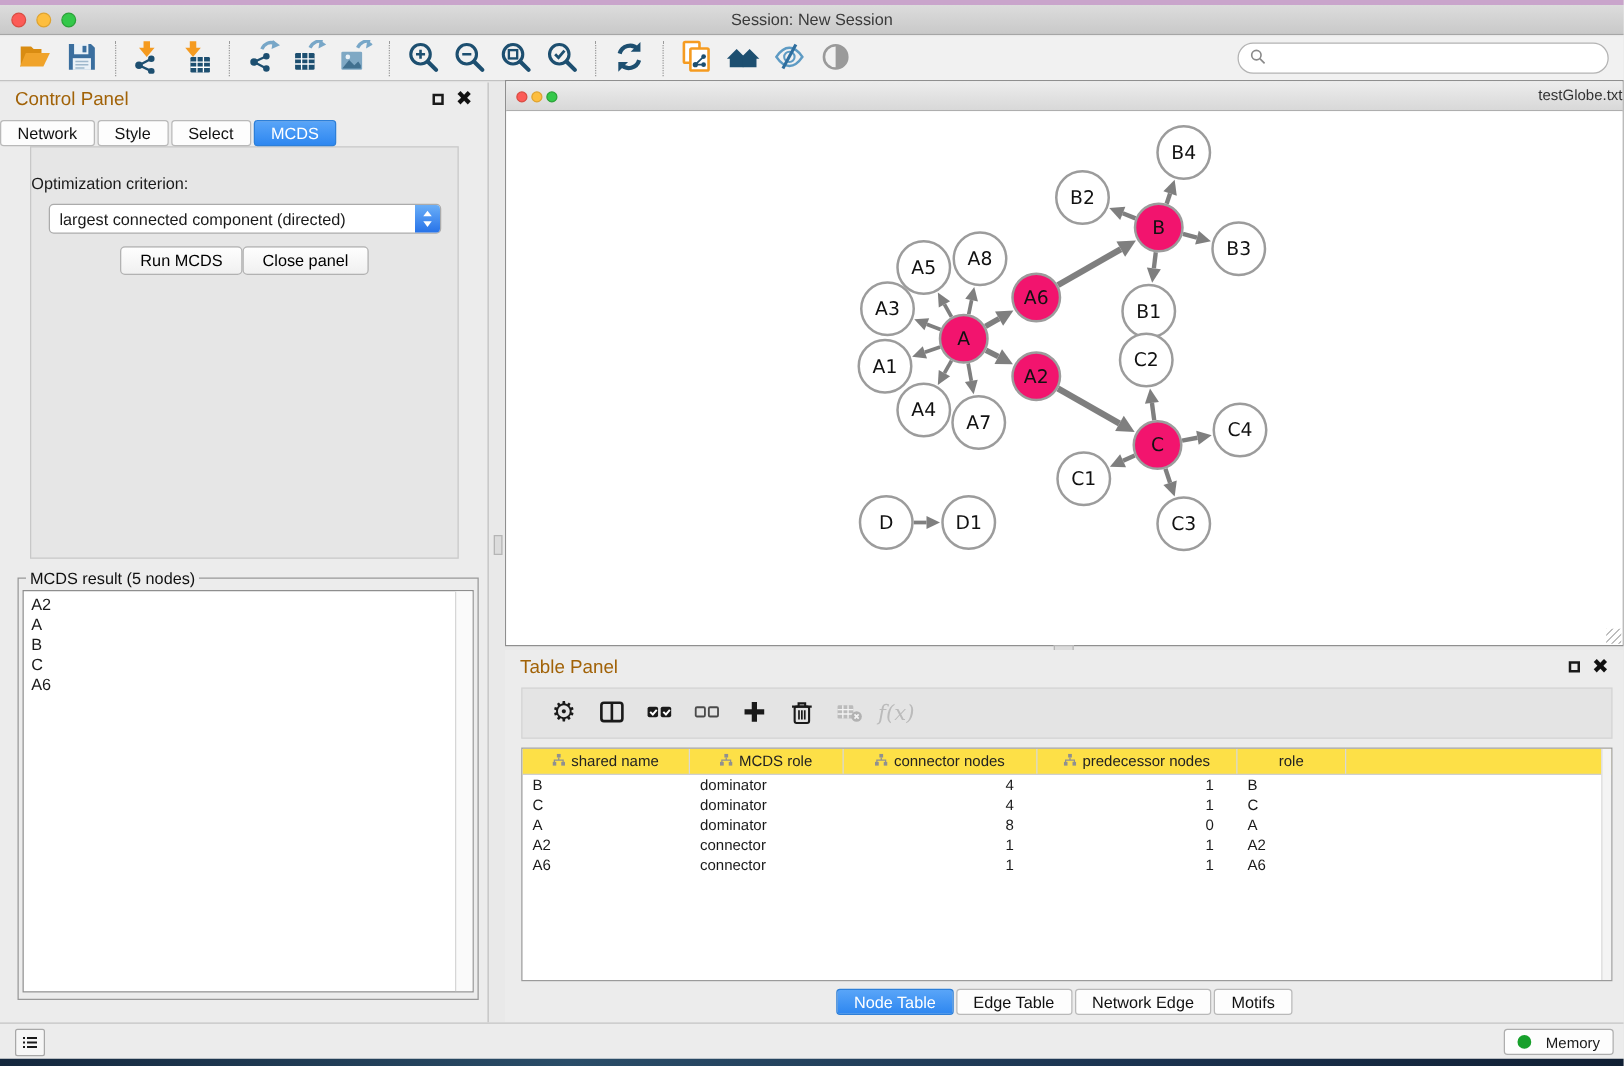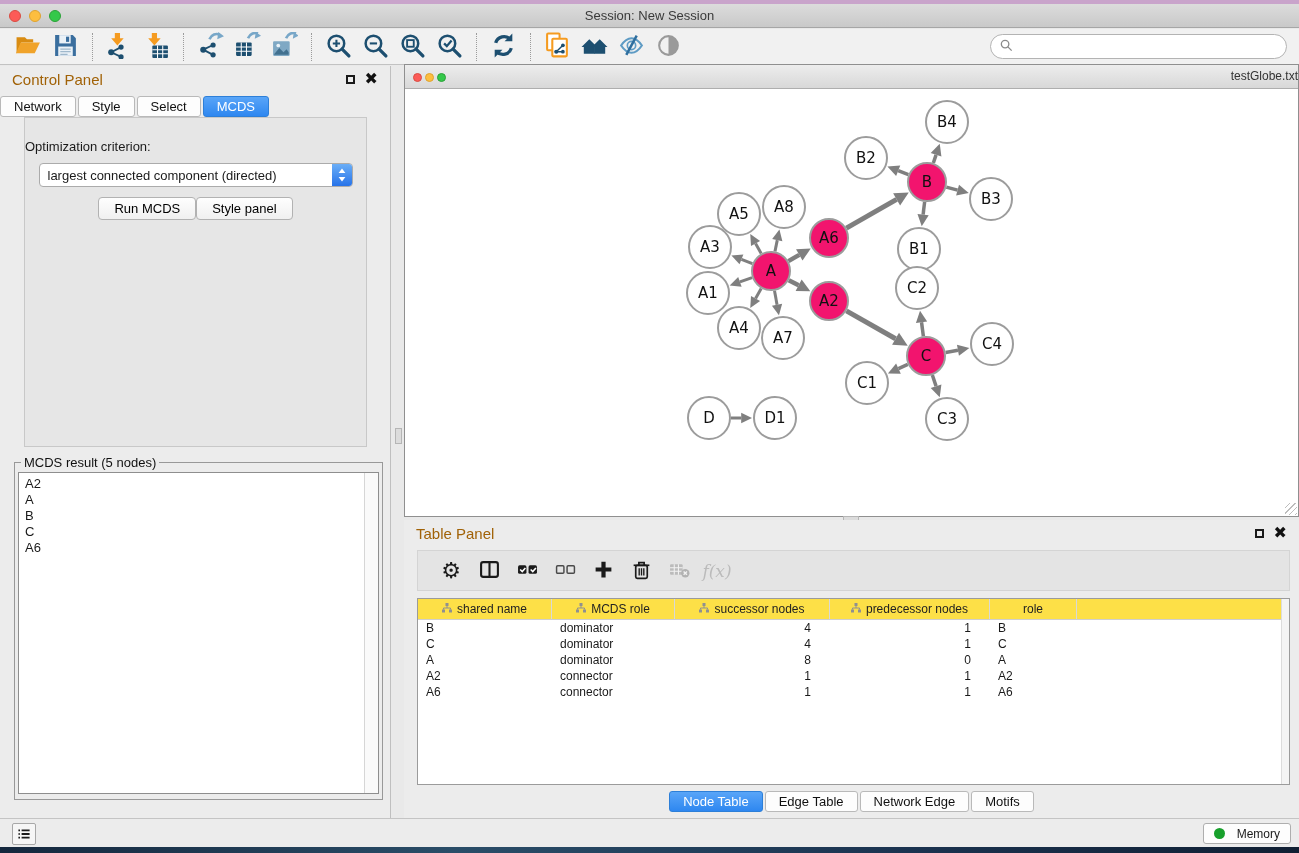--- a/index.html
+++ b/index.html
@@ -250,21 +250,21 @@
       <span id="criterion-value">largest connected component (directed)</span>
       <span id="criterion-stepper">
           <svg width="10" height="16" viewBox="0 0 10 16">
             <path d="M5 1.5l3.4 4.5H1.6z" fill="#fff"></path>
             <path d="M5 14.5l3.4-4.5H1.6z" fill="#fff"></path>
           </svg>
         </span>
     </div>
     <div id="mcds-buttons">
       <button class="push-btn">Run MCDS</button>
-      <button class="push-btn">Style panel</button>
+      <button class="push-btn">Close panel</button>
     </div>
   </div>
   <fieldset id="result-fieldset">
     <legend>MCDS result (5 nodes)</legend>
     <div id="result-list">
       <div id="result-items">
           <div class="result-item">A2</div>
           <div class="result-item">A</div>
           <div class="result-item">B</div>
           <div class="result-item">C</div>
@@ -451,21 +451,21 @@
             </svg></span>
           <span>MCDS role</span>
         </div>
         <div class="th" style="width:155px">
           <span><svg width="10" height="10" viewBox="0 0 10 10">
               <rect x="3.5" y="0" width="3" height="3" fill="#909090"></rect>
               <rect x="0" y="6.5" width="3" height="3" fill="#909090"></rect>
               <rect x="7" y="6.5" width="3" height="3" fill="#909090"></rect>
               <path d="M5 3v2M1.5 6.5V5h7v1.5" stroke="#909090" fill="none"></path>
             </svg></span>
-          <span>successor nodes</span>
+          <span>connector nodes</span>
         </div>
         <div class="th" style="width:160px">
           <span><svg width="10" height="10" viewBox="0 0 10 10">
               <rect x="3.5" y="0" width="3" height="3" fill="#909090"></rect>
               <rect x="0" y="6.5" width="3" height="3" fill="#909090"></rect>
               <rect x="7" y="6.5" width="3" height="3" fill="#909090"></rect>
               <path d="M5 3v2M1.5 6.5V5h7v1.5" stroke="#909090" fill="none"></path>
             </svg></span>
           <span>predecessor nodes</span>
         </div>

